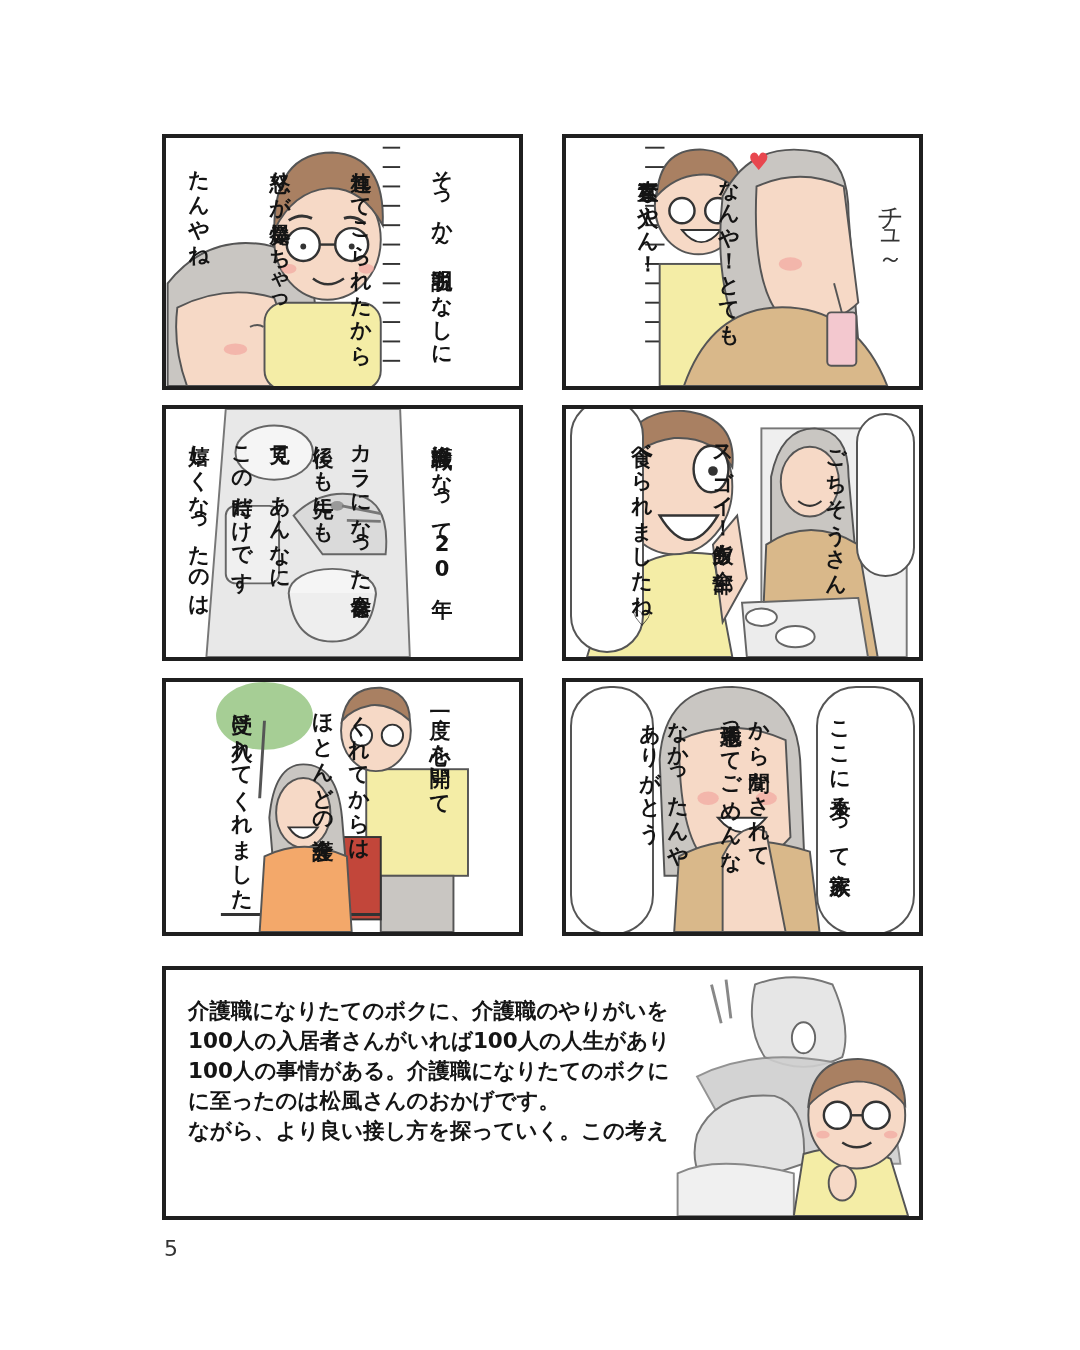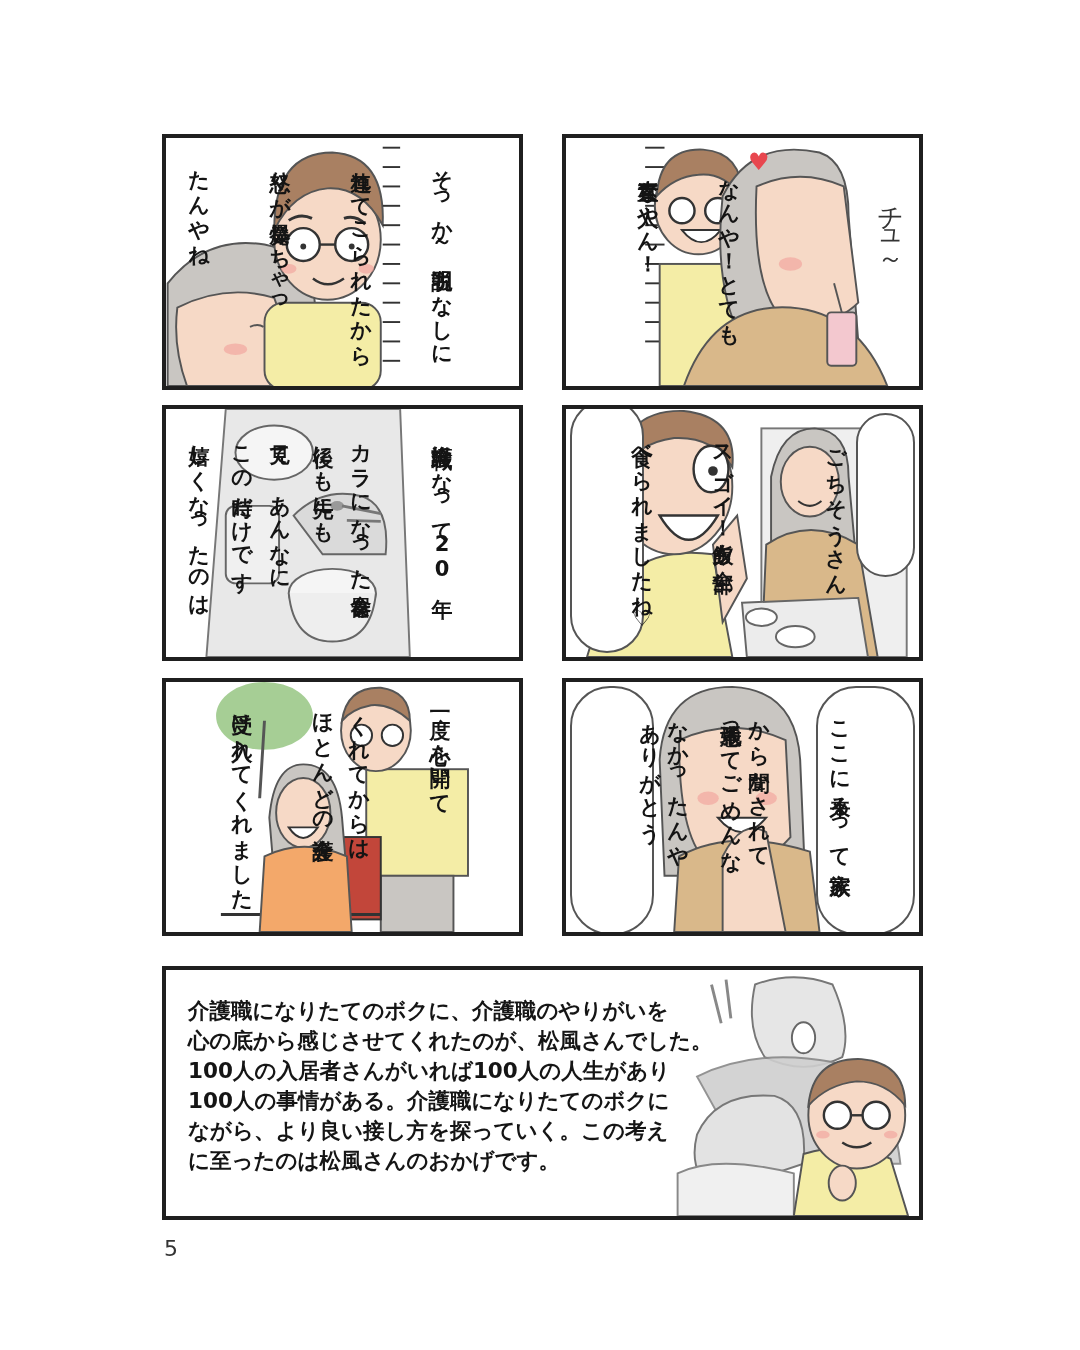--- a/index.html
+++ b/index.html
@@ -242,21 +242,20 @@
     <circle cx="685" cy="150" r="14" fill="#fff" stroke="#333" stroke-width="2.5"></circle>
     <circle cx="725" cy="150" r="14" fill="#fff" stroke="#333" stroke-width="2.5"></circle>
     <line x1="699" y1="150" x2="711" y2="150" stroke="#333" stroke-width="2.5"></line>
     <path d="M690,178 q15,10 30,0" stroke="#333" stroke-width="2.5" fill="none"></path>
     <ellipse cx="670" cy="170" rx="7" ry="4" fill="#f2a7a0" opacity="0.7"></ellipse>
     <ellipse cx="740" cy="170" rx="7" ry="4" fill="#f2a7a0" opacity="0.7"></ellipse>
     <ellipse cx="690" cy="220" rx="14" ry="18" fill="#f6d9c6" stroke="#555" stroke-width="2"></ellipse>
   </svg>
   <div class="narr">
     <span class="line">介護職になりたてのボクに、介護職のやりがいを</span>
-    <span class="line">心の底から感じさせてくれたのが、松風さんでした。</span>
     <span class="line">100人の入居者さんがいれば100人の人生があり</span>
     <span class="line">100人の事情がある。介護職になりたてのボクに</span>
+    <span class="line">に至ったのは松風さんのおかげです。</span>
     <span class="line">ながら、より良い接し方を探っていく。この考え</span>
-    <span class="line">に至ったのは松風さんのおかげです。</span>
   </div>
 </div>
 
 <div class="page-num">5</div>
 
 </body></html>

